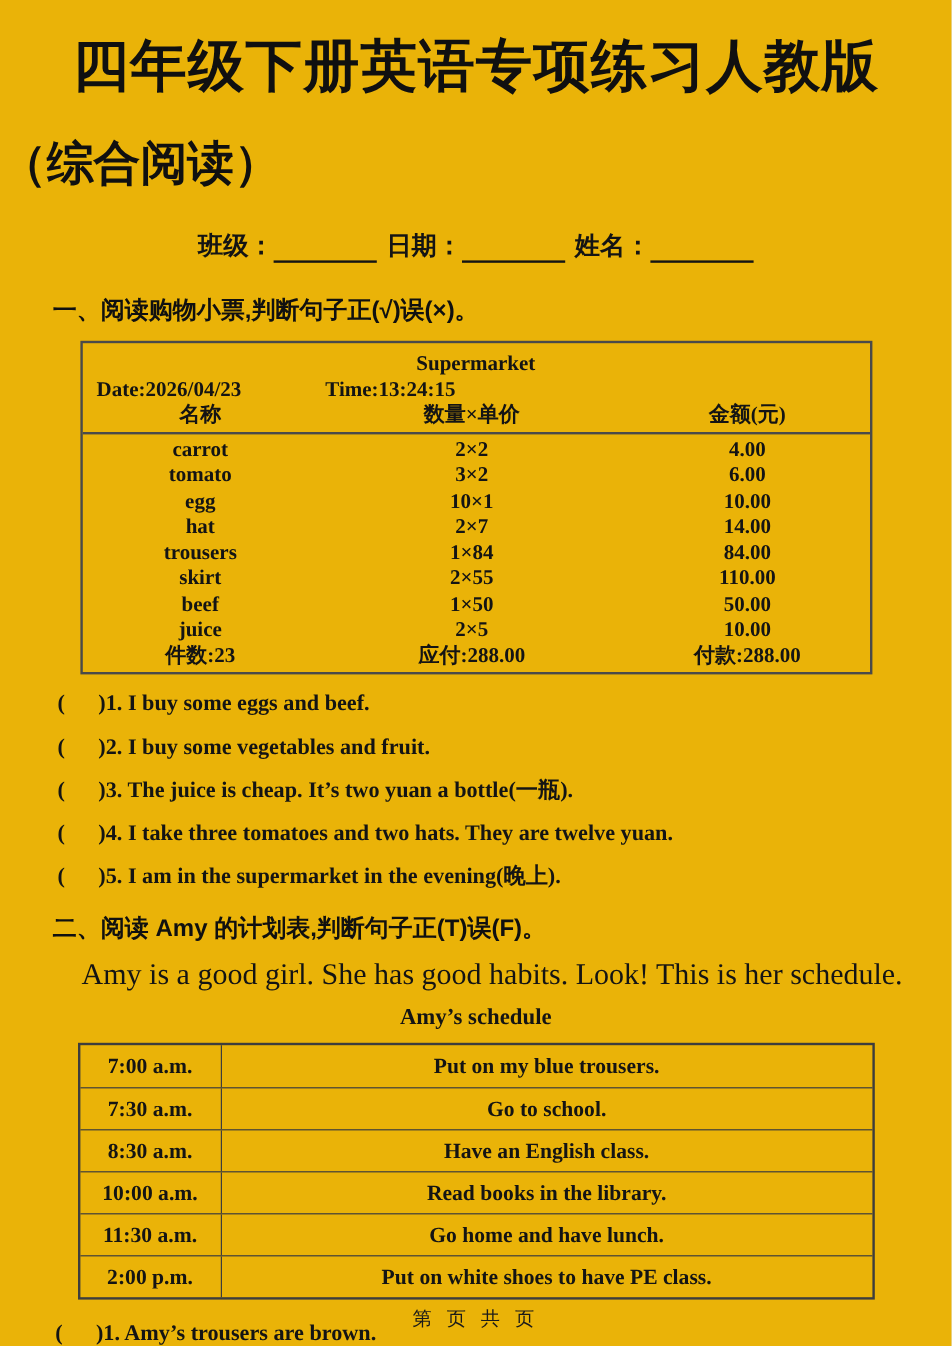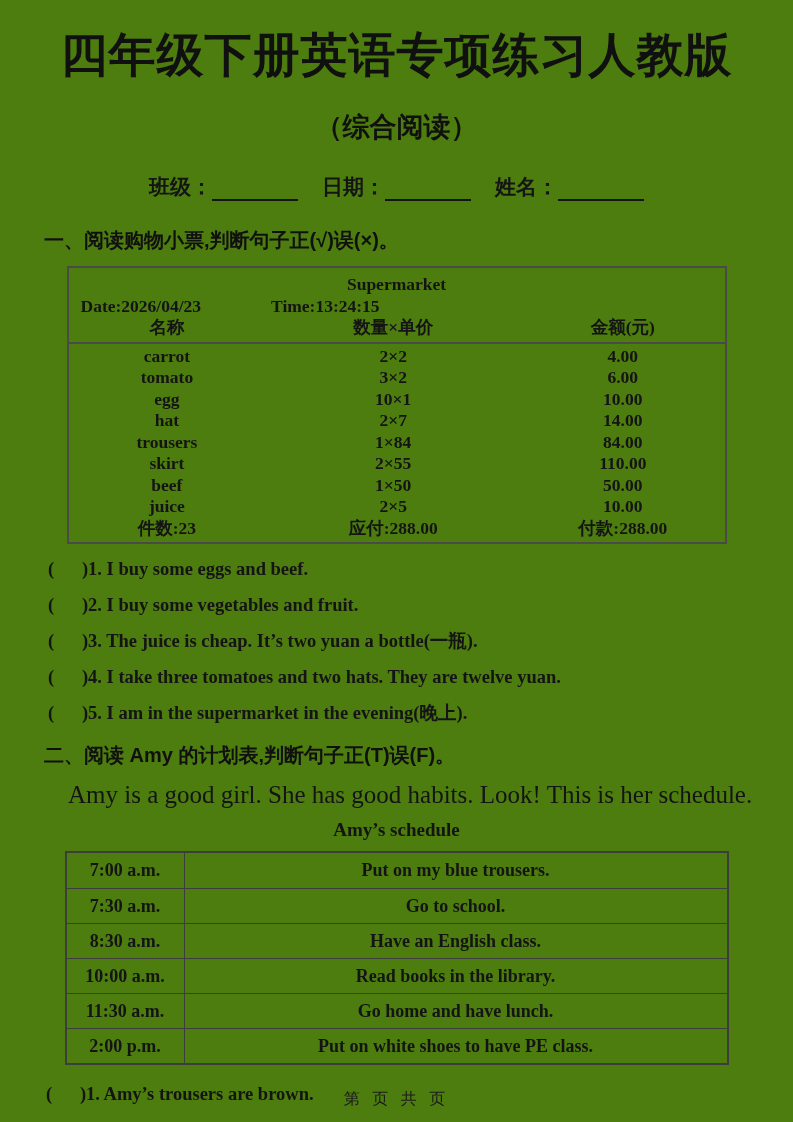--- a/index.html
+++ b/index.html
@@ -1,47 +1,47 @@
 <!DOCTYPE html>
 <html><head>
 <meta charset="utf-8">
 <style>
   * { margin:0; padding:0; box-sizing:border-box; }
   html,body { background:#e8e8e8; }
   .page {
     position:relative;
     width:793px; height:1122px;
     margin:0 auto;
-    background:#4d7c0f;
+    background:#eab308;
     color:#141414;
     font-family:"Liberation Serif", serif;
     overflow:hidden;
   }
   .title {
     font-family:"Liberation Sans", sans-serif;
     font-weight:700;
     font-size:47px;
     letter-spacing:1px;
     text-align:center;
     padding-top:24px;
     color:#101010;
   }
   .subtitle {
     font-family:"Liberation Sans", sans-serif;
     font-weight:700;
-    font-size:27px;
-    text-align:center;
+    font-size:39px;
+    text-align:left;
     margin-top:22px;
     color:#101010;
   }
   .form-line {
     display:flex;
     justify-content:center;
     align-items:flex-end;
-    gap:24px;
+    gap:8px;
     margin-top:28px;
     font-family:"Liberation Sans", sans-serif;
     font-weight:700;
     font-size:21px;
   }
   .form-item { display:flex; align-items:flex-end; }
   .blank {
     display:inline-block;
     width:86px; height:22px;
     border-bottom:2px solid #141414;

